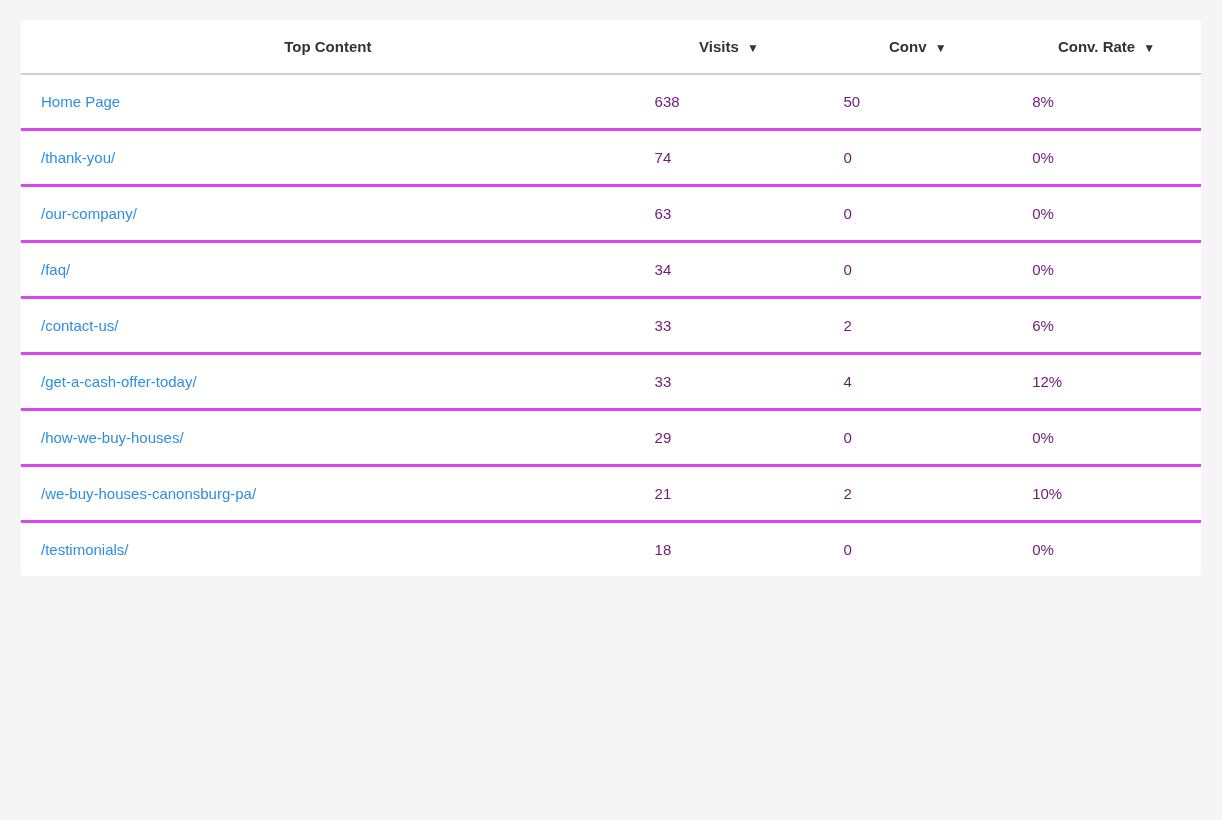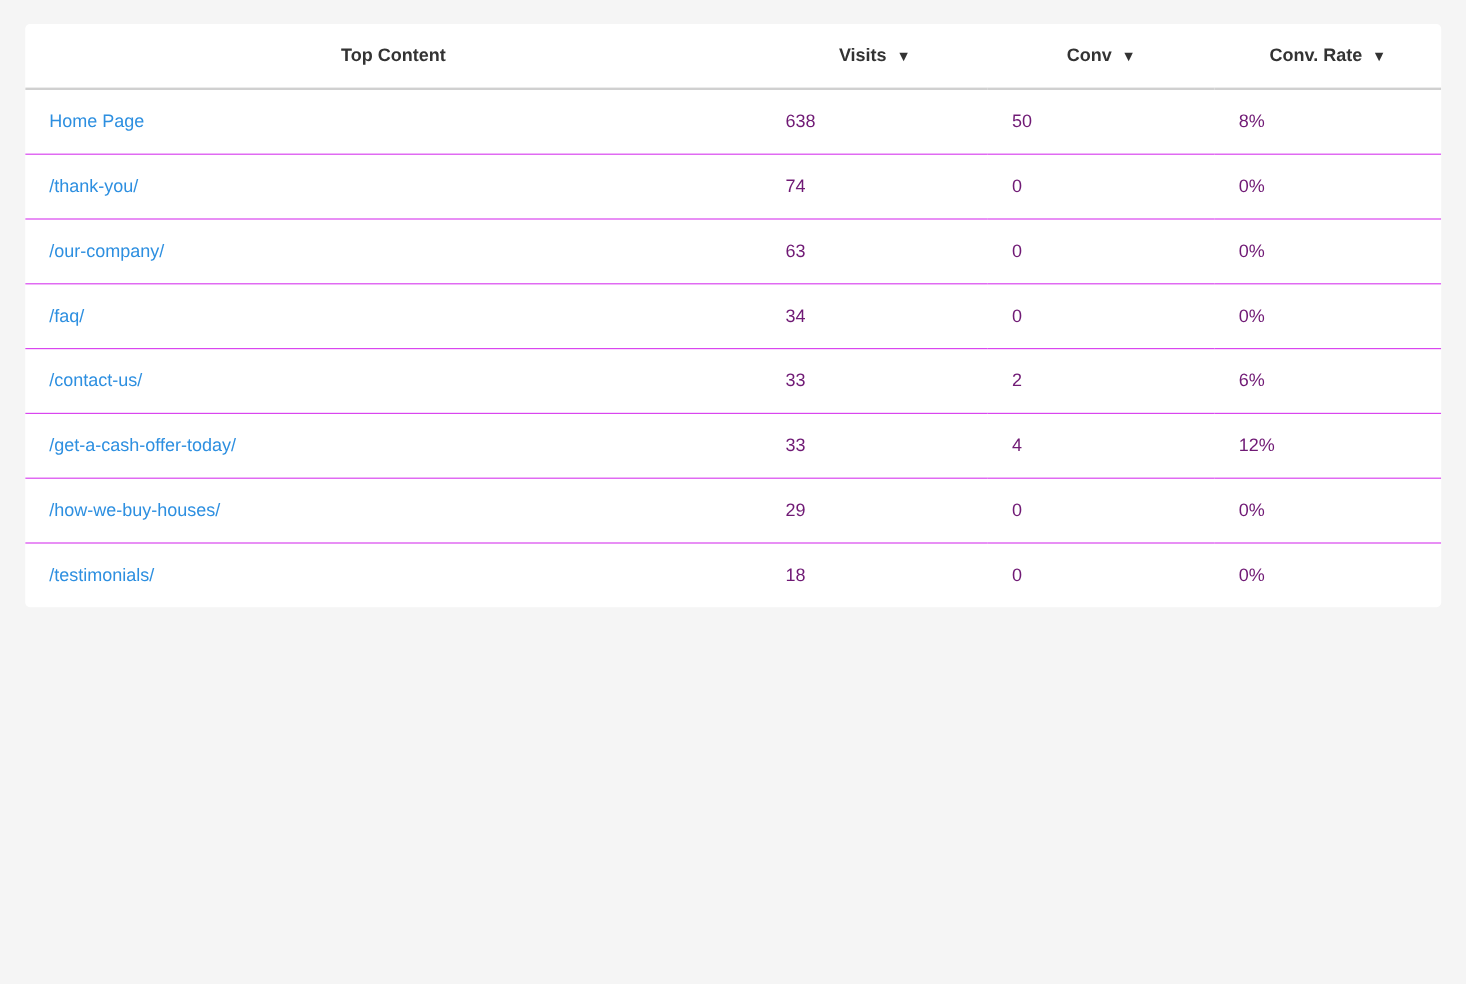--- a/index.html
+++ b/index.html
@@ -44,21 +44,21 @@
       color: #333;
     }
 
     thead th .sort-arrow {
       display: inline-block;
       margin-left: 4px;
       font-size: 12px;
     }
 
     tbody tr {
-      border-bottom: 1px solid #d946ef;
+      border-bottom: 3px solid #d946ef;
     }
 
     tbody tr:last-child {
       border-bottom: none;
     }
 
     tbody td {
       padding: 18px 20px;
       font-size: 15px;
       color: #701a75;
@@ -148,20 +148,26 @@
           <td class="col-leads">4</td>
           <td class="col-convrate">12%</td>
         </tr>
         <tr>
           <td class="content-link col-content">/how-we-buy-houses/</td>
           <td class="col-visits">29</td>
           <td class="col-leads">0</td>
           <td class="col-convrate">0%</td>
         </tr>
         <tr>
+          <td class="content-link col-content">/we-buy-houses-canonsburg-pa/</td>
+          <td class="col-visits">21</td>
+          <td class="col-leads">2</td>
+          <td class="col-convrate">10%</td>
+        </tr>
+        <tr>
           <td class="content-link col-content">/testimonials/</td>
           <td class="col-visits">18</td>
           <td class="col-leads">0</td>
           <td class="col-convrate">0%</td>
         </tr>
       </tbody>
   </table>
 </div>
 
 </body></html>

